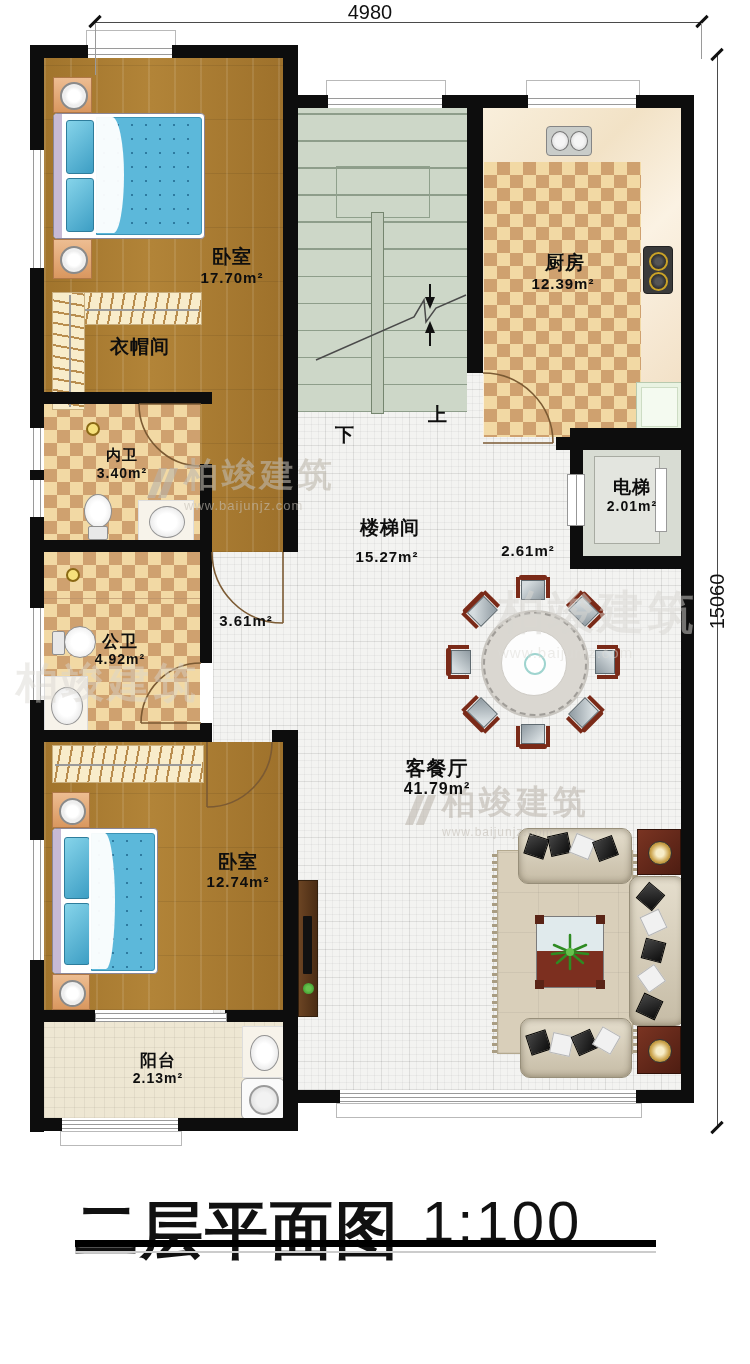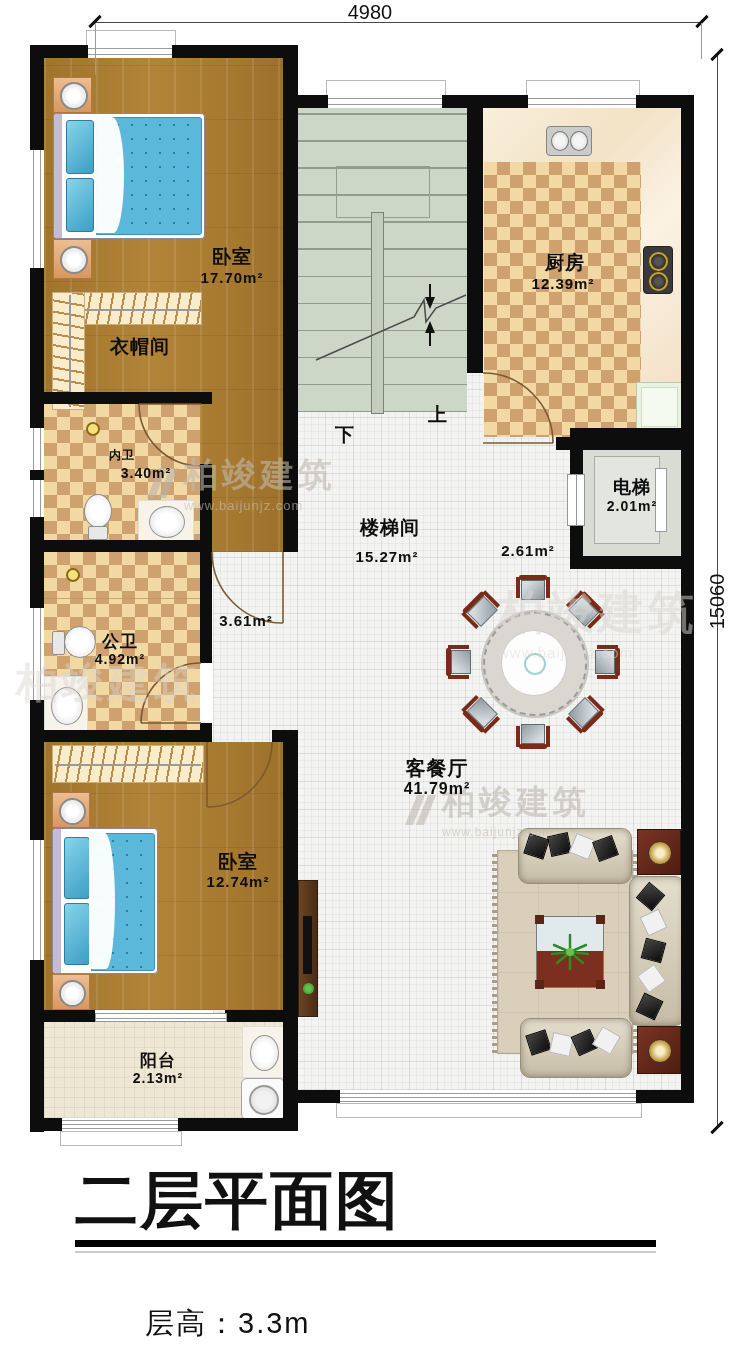--- a/index.html
+++ b/index.html
@@ -92,21 +92,21 @@
   .wmurl{font-size:13px;letter-spacing:1px;}
   .wmlogo{display:inline-block;width:26px;height:34px;position:relative;}
   .wmlogo::before,.wmlogo::after{content:"";position:absolute;top:2px;bottom:2px;width:8px;background:#b9b3aa;transform:skewX(-22deg);}
   .wmlogo::before{left:3px;}.wmlogo::after{left:14px;}
   
   .dimline{background:#4a4a4a;}
   .tick{position:absolute;width:16px;height:3px;background:#111;transform:rotate(-45deg);}
   .conn{background:#9a9a9a;}
   .dimtxt{position:absolute;font-size:20px;color:#111;}
   
-  .titlerow{position:absolute;left:75px;top:1158px;display:flex;align-items:flex-start;gap:22px;}
+  .titlerow{position:absolute;left:75px;top:1188px;display:flex;align-items:flex-start;gap:22px;}
   .tmain{font-size:63px;font-weight:900;letter-spacing:2px;}
   .tscale{font-size:58px;font-weight:400;letter-spacing:3px;}
   .sub{position:absolute;left:145px;font-size:29px;font-weight:500;letter-spacing:2px;}
   .sub sup{font-size:17px;}
   svg{position:absolute;left:0;top:0;z-index:20;}
   .z15{z-index:15;} .z16{z-index:16;} .z26{z-index:26;} .z40{z-index:40;} .z50{z-index:50;}
 </style>
 </head>
 <body>
 
@@ -388,22 +388,22 @@
       <div>
           <div class="wmbrand" style="font-size:33px;color:#b9b3aa;">柏竣建筑</div>
            <div class="wmurl" style="font-size:12px;color:#c0bab1;">www.baijunjz.com</div>
         </div>
       </div>
     </div>
 
   <div class="lab z40" style="left:232px;top:257px;font-size:19px;">卧室</div>
   <div class="lab z40" style="left:232px;top:277px;font-size:15px;">17.70m²</div>
   <div class="lab z40" style="left:140px;top:347px;font-size:19px;">衣帽间</div>
-  <div class="lab z40" style="left:122px;top:455px;font-size:12px;">内卫</div>
-  <div class="lab z40" style="left:122px;top:473px;font-size:14px;margin-left:24px;">3.40m²</div>
+  <div class="lab z40" style="left:122px;top:455px;font-size:15px;">内卫</div>
+  <div class="lab z40" style="left:122px;top:473px;font-size:14px;">3.40m²</div>
   <div class="lab z40" style="left:120px;top:641px;font-size:17px;">公卫</div>
   <div class="lab z40" style="left:120px;top:659px;font-size:14px;">4.92m²</div>
   <div class="lab z40" style="left:246px;top:620px;font-size:15px;">3.61m²</div>
   <div class="lab z40" style="left:238px;top:862px;font-size:19px;">卧室</div>
   <div class="lab z40" style="left:238px;top:881px;font-size:15px;">12.74m²</div>
   <div class="lab z40" style="left:158px;top:1060px;font-size:17px;">阳台</div>
   <div class="lab z40" style="left:158px;top:1078px;font-size:14px;">2.13m²</div>
   <div class="lab z40" style="left:565px;top:263px;font-size:19px;">厨房</div>
   <div class="lab z40" style="left:563px;top:283px;font-size:15px;">12.39m²</div>
   <div class="lab z40" style="left:390px;top:528px;font-size:19px;">楼梯间</div>
@@ -422,19 +422,18 @@
   <div class="abs conn z50" style="left:95px;top:23px;width:1px;height:52px;"></div>
   <div class="abs conn z50" style="left:701px;top:23px;width:1px;height:36px;"></div>
   <div class="dimtxt z50" style="left:330px;top:1px;width:80px;text-align:center;">4980</div>
   <div class="abs dimline z50" style="left:717px;top:55px;width:1px;height:1073px;"></div>
   <span class="tick z50" style="left:709px;top:53px;"></span>
   <span class="tick z50" style="left:709px;top:1126px;"></span>
   <div class="dimtxt z50" style="left:677px;top:590px;width:80px;text-align:center;transform:rotate(-90deg);">15060</div>
 
   <div class="titlerow z50">
     <span class="tmain">二层平面图</span>
+    <span class="tscale">1:100</span>
     </div>
   <div class="abs z50" style="left:75px;top:1240px;width:581px;height:7px;background:#000;"></div>
   <div class="abs z50" style="left:75px;top:1251px;width:581px;height:2px;background:#ccc;"></div>
-  <div class="sub z50" style="top:1304px;">
-    <span>层高：</span><span>3.3m</span></div>
 
 </div>
 
 </body></html>

